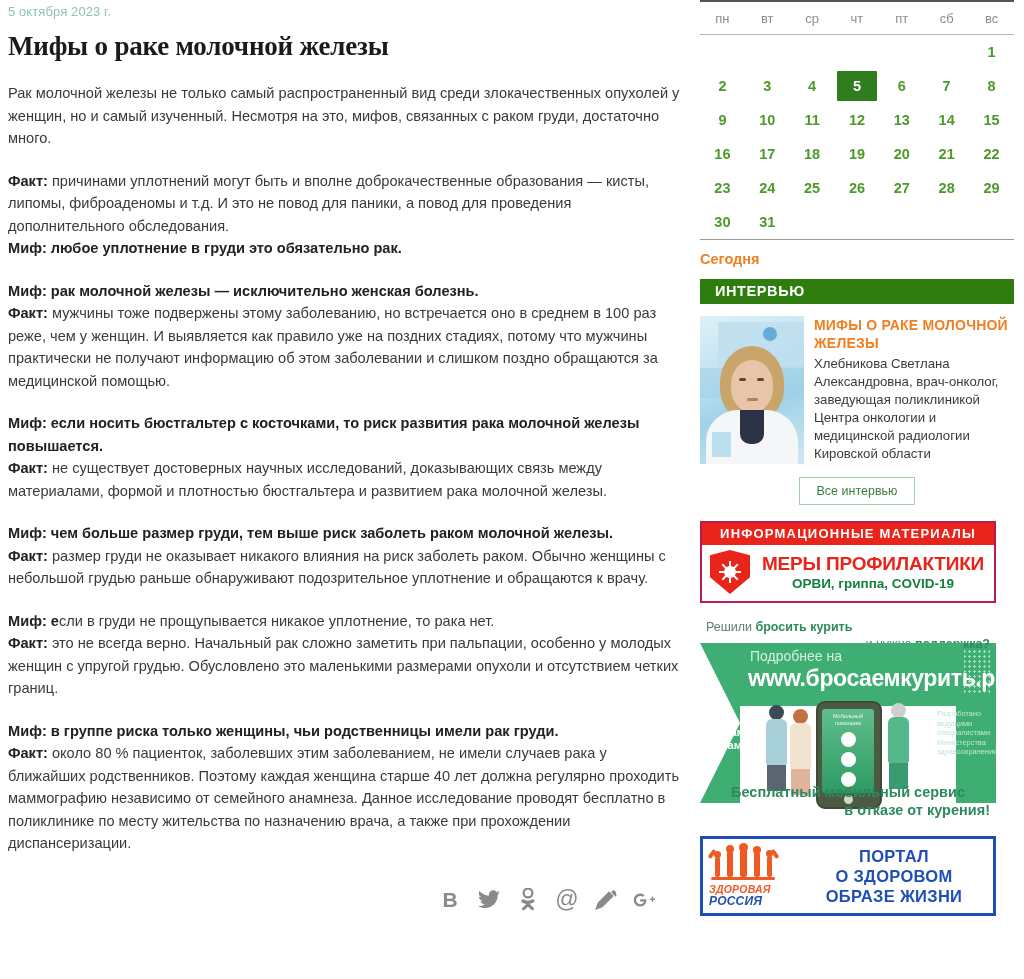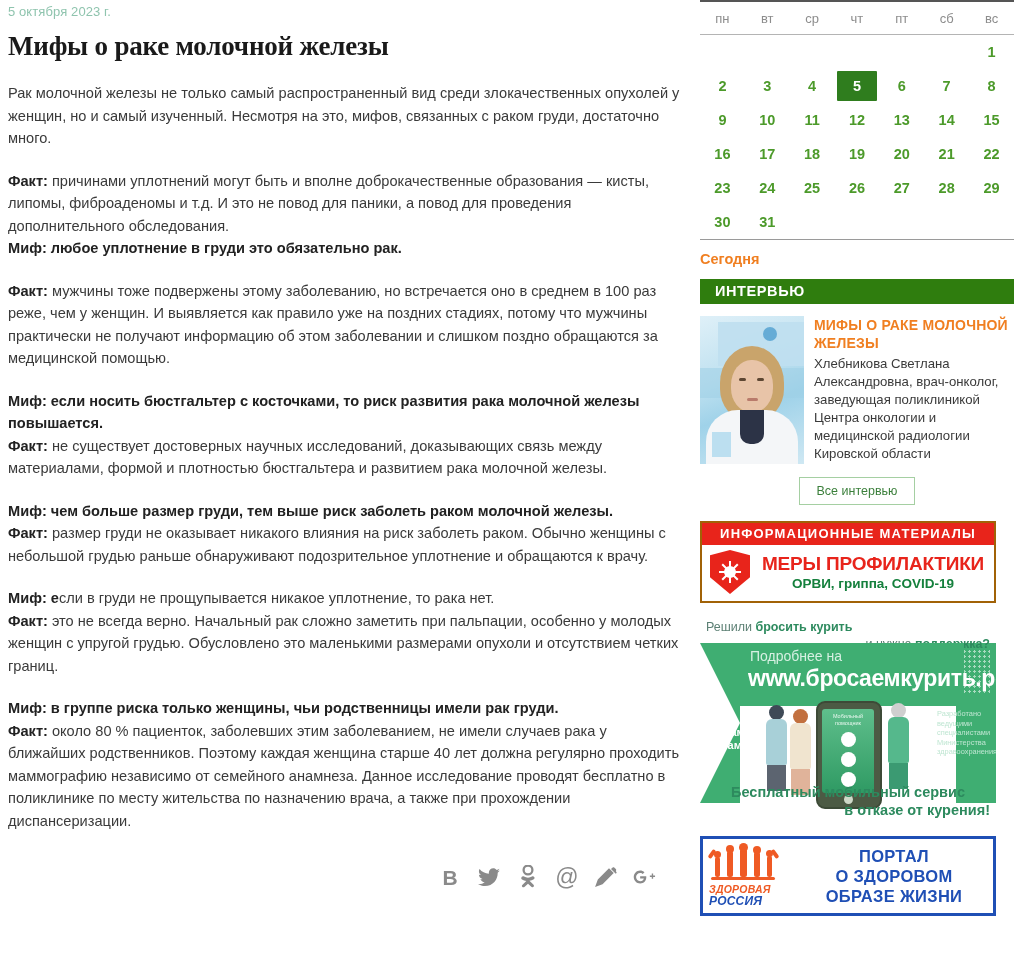--- a/index.html
+++ b/index.html
@@ -241,21 +241,21 @@
     font-size: 12.5px;
     padding: 6px 17px;
     background: #ffffff;
     cursor: pointer;
     line-height: 14px;
   }
 
   
   .banner { margin-top: 16px; cursor: pointer; }
   .bnr-covid {
-    border: 2px solid #a16207;
+    border: 2px solid #be185d;
     background: #ffffff;
     box-sizing: border-box;
     width: 296px;
   }
   .bnr-covid-top {
     background: #e8241b;
     color: #ffffff;
     font-size: 13px;
     font-weight: bold;
     letter-spacing: 1.2px;
@@ -430,20 +430,24 @@
         <b>Факт:</b>
         <span>причинами уплотнений могут быть и вполне доброкачественные образования — кисты, липомы, фиброаденомы и т.д. И это не повод для паники, а повод для проведения дополнительного обследования.</span>
       </div>
       <div class="myth-line">
         <span class="myth-q">Миф:</span>
         <span class="myth-q">любое уплотнение в груди это обязательно рак.</span>
       </div>
     </div>
 
     <div class="myth-block">
+      <div class="myth-line">
+        <span class="myth-q">Миф:</span>
+        <span class="myth-q">рак молочной железы — исключительно женская болезнь.</span>
+      </div>
       <div class="myth-line">
         <b>Факт:</b>
         <span>мужчины тоже подвержены этому заболеванию, но встречается оно в среднем в 100 раз реже, чем у женщин. И выявляется как правило уже на поздних стадиях, потому что мужчины практически не получают информацию об этом заболевании и слишком поздно обращаются за медицинской помощью.</span>
       </div>
     </div>
 
     <div class="myth-block">
       <div class="myth-line">
         <span class="myth-q">Миф:</span>
         <span class="myth-q">если носить бюстгальтер с косточками, то риск развития рака молочной железы повышается.</span>

